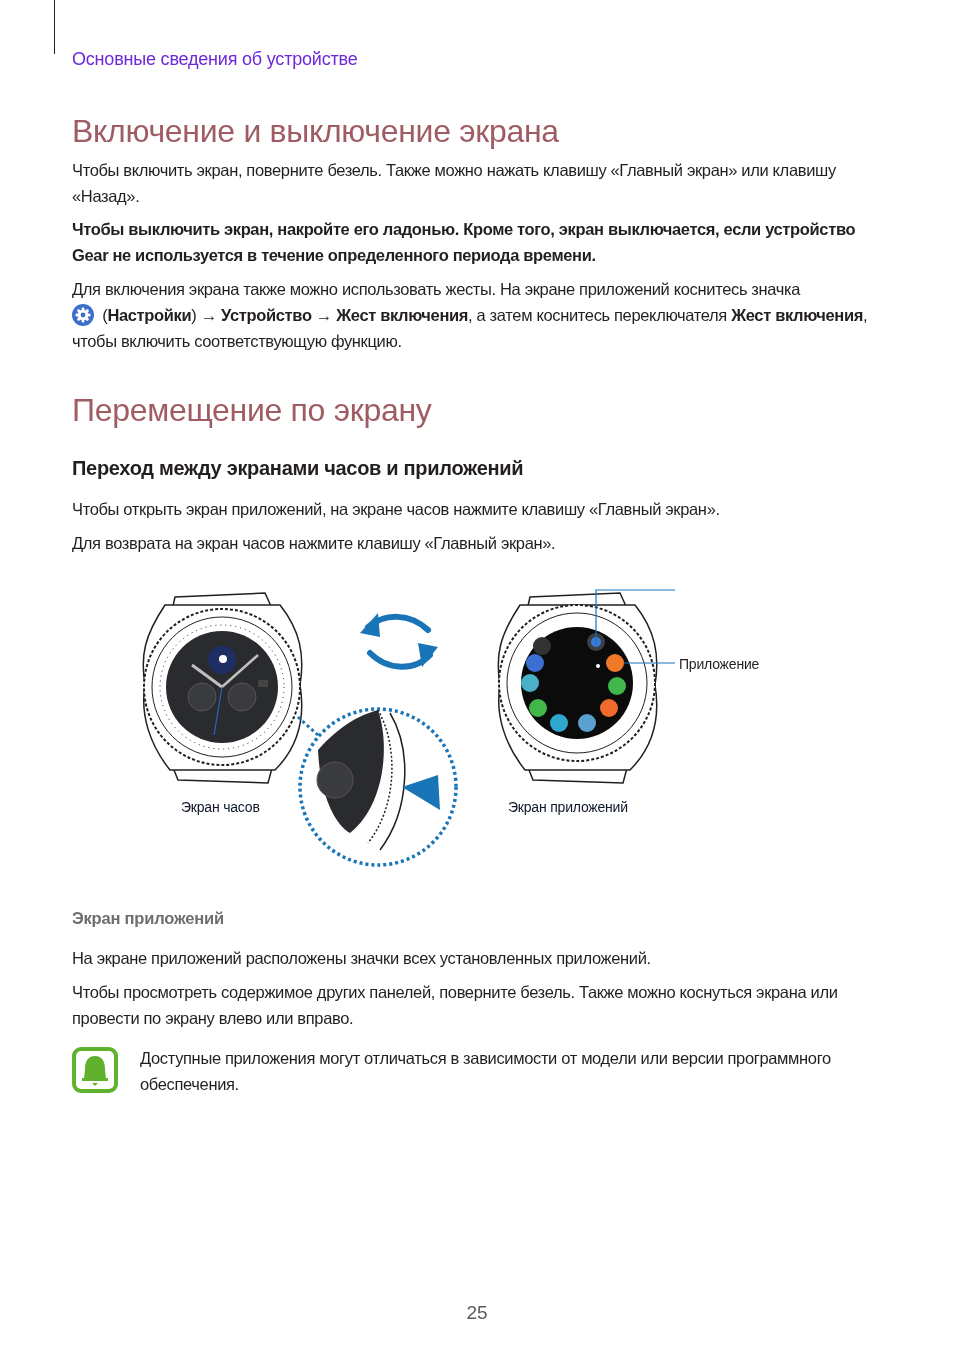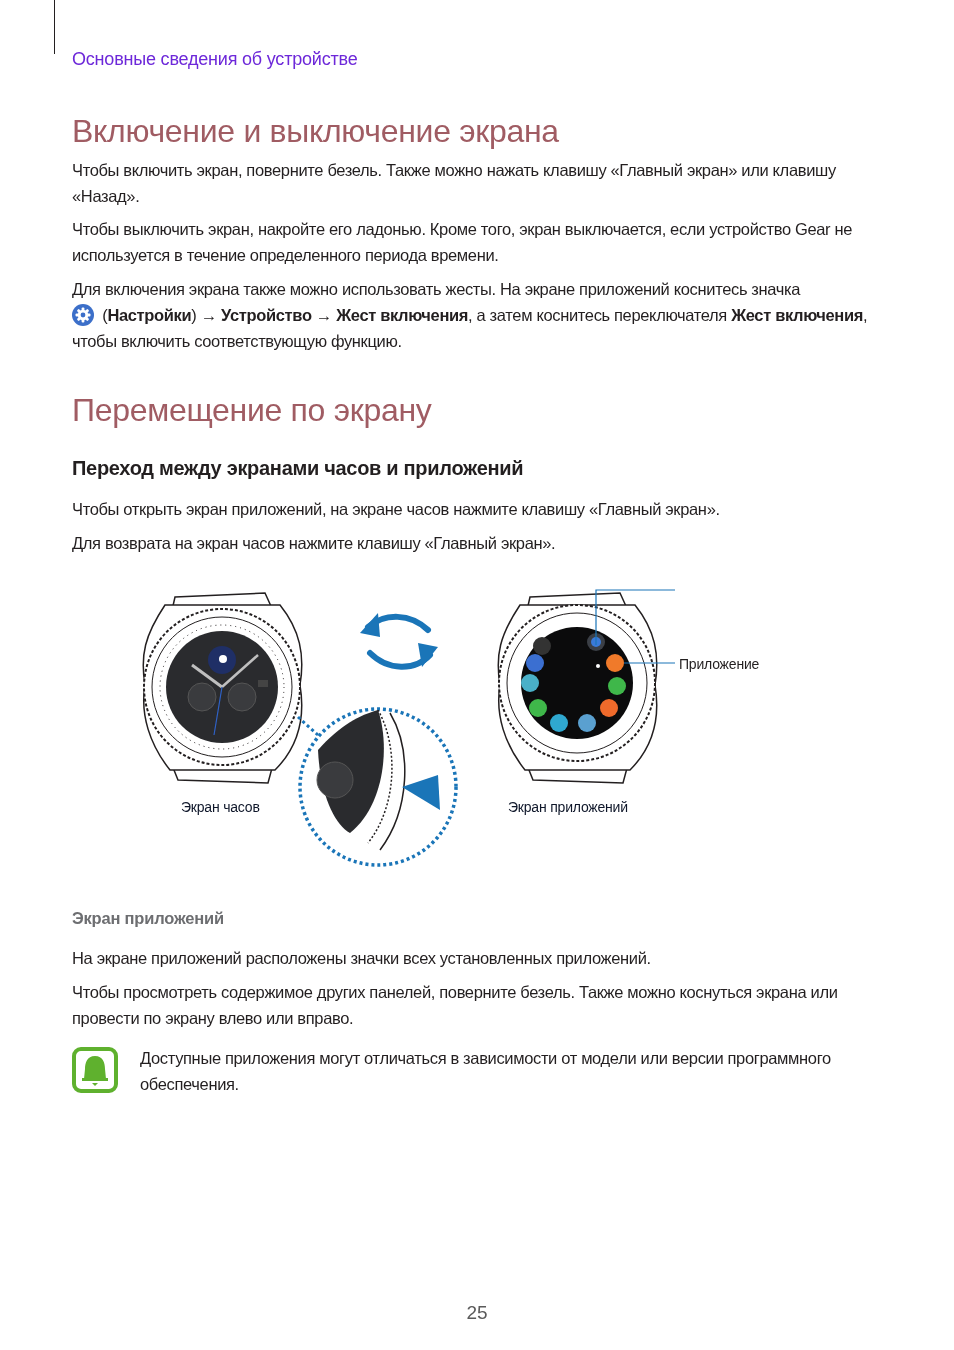--- a/index.html
+++ b/index.html
@@ -23,21 +23,21 @@
 </style>
 </head>
 <body>
 
 <div class="page-rule"></div>
 <div class="running-head">Основные сведения об устройстве</div>
 
 <div class="h1" style="top:113px;">Включение и выключение экрана</div>
 
 <div class="p" style="top:157px;">Чтобы включить экран, поверните безель. Также можно нажать клавишу «Главный экран» или клавишу «Назад».</div>
-<div class="p" style="top:216px;">Чтобы выключить экран, накройте его ладонью. Кроме того, экран выключается, если устройство Gear не используется в течение определенного периода времени.</div>
+<div class="p" style="top:216px;font-weight:bold;">Чтобы выключить экран, накройте его ладонью. Кроме того, экран выключается, если устройство Gear не используется в течение определенного периода времени.</div>
 
 <div class="p" style="top:276px;">
   <span>Для включения экрана также можно использовать жесты. На экране приложений коснитесь значка</span><br>
   <span class="inline-gear">
     <svg width="22" height="22" viewBox="0 0 22 22">
         <circle cx="11" cy="11" r="11" fill="#3c6fc9"></circle>
         <g fill="#fff">
           <circle cx="11" cy="11" r="5.2"></circle>
           <rect x="9.6" y="3.5" width="2.8" height="15" rx="1"></rect>
           <rect x="3.5" y="9.6" width="15" height="2.8" ry="1"></rect>

